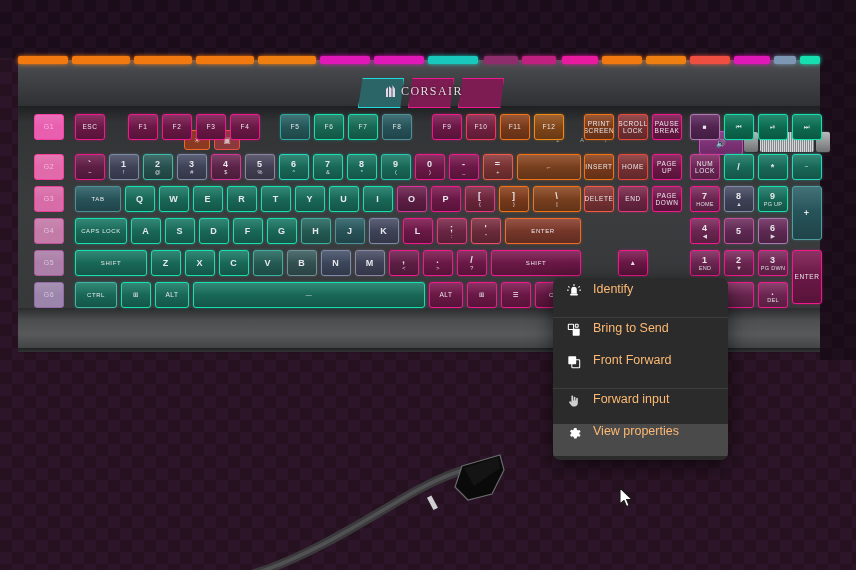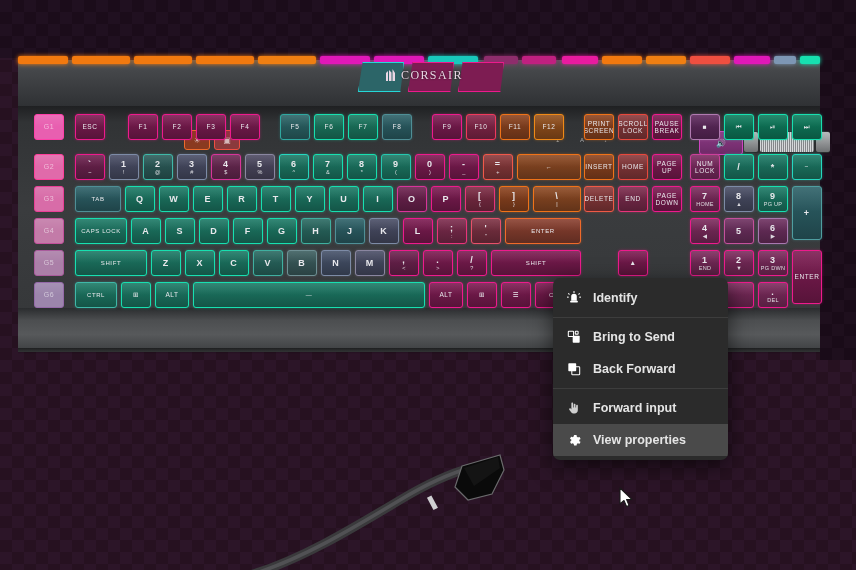--- a/index.html
+++ b/index.html
@@ -88,21 +88,21 @@
     font-size:7px;color:rgba(255,255,255,.55);
   }
   .key::after{
     content:"";position:absolute;left:0;right:0;top:0;height:48%;
     background:linear-gradient(180deg,rgba(255,255,255,.10),rgba(255,255,255,0));
     pointer-events:none;
   }
 
   
   #logo-plate{
-    position:absolute;left:338px;top:2px;width:150px;height:36px;
+    position:absolute;left:338px;top:18px;width:150px;height:36px;
     display:flex;align-items:center;justify-content:center;
   }
   .logo-seg{position:absolute;top:4px;height:30px;border:1.5px solid;box-sizing:border-box;}
   #logo-text{
     position:absolute;left:28px;top:10px;
     color:#e9d6e4;font-family:"Liberation Serif",serif;
     font-size:12px;letter-spacing:1.4px;
     text-shadow:0 0 2px rgba(0,0,0,.8);
     display:flex;align-items:center;gap:3px;
   }
@@ -145,25 +145,24 @@
   
   #context-menu{
     position:absolute;left:553px;top:278px;width:175px;
     background:#2b2b2b;
     border-radius:7px;
     box-shadow:0 6px 22px rgba(0,0,0,.6);
     padding:4px 0;
     overflow:hidden;
   }
   .menu-item{
-    display:flex;align-items:center;
+    display:flex;
     height:32px;padding:0 10px;
-    color:#e5e5e5;font-size:12.5px;
+    color:#fdba74;font-size:12.5px;
     cursor:default;
-    font-weight:bold;
   }
   .menu-item.selected{background:#4a4a4a;}
   .menu-icon{
     width:22px;min-width:22px;height:18px;
     display:flex;align-items:center;justify-content:center;
     margin-right:8px;color:#ffffff;
   }
   .menu-sep{height:1px;background:#3d3d3d;margin:3px 0;}
   .menu-label{white-space:nowrap;}
 
@@ -650,21 +649,21 @@
       </span>
       <span class="menu-label">Bring to Send</span>
     </div>
     <div class="menu-item">
       <span class="menu-icon">
         <svg width="14" height="14" viewBox="0 0 16 16" fill="none" stroke="#fff" stroke-width="1.2">
           <rect x="1.5" y="1.5" width="9" height="9" rx=".8" fill="#fff" stroke="none"></rect>
           <rect x="5.5" y="5.5" width="9" height="9" rx=".8"></rect>
         </svg>
       </span>
-      <span class="menu-label">Back Forward</span>
+      <span class="menu-label">Front Forward</span>
     </div>
     <div class="menu-sep"></div>
     <div class="menu-item">
       <span class="menu-icon">
         <svg width="14" height="14" viewBox="0 0 16 16" fill="#cfcfcf">
           <path d="M6 1.8c.6 0 1 .5 1 1.1v4.4h.7V4.1c0-.6.5-1.1 1-1.1s1 .5 1 1.1v3.2h.7V5.3c0-.6.5-1 1-1s1 .4 1 1v5.1c0 2.4-1.6 4-3.8 4H7.4c-1 0-1.8-.4-2.4-1.2L2.6 10c-.4-.5-.3-1.1.2-1.5.5-.3 1-.2 1.4.2l.8.9V2.9c0-.6.4-1.1 1-1.1z"></path>
         </svg>
       </span>
       <span class="menu-label">Forward input</span>
     </div>

